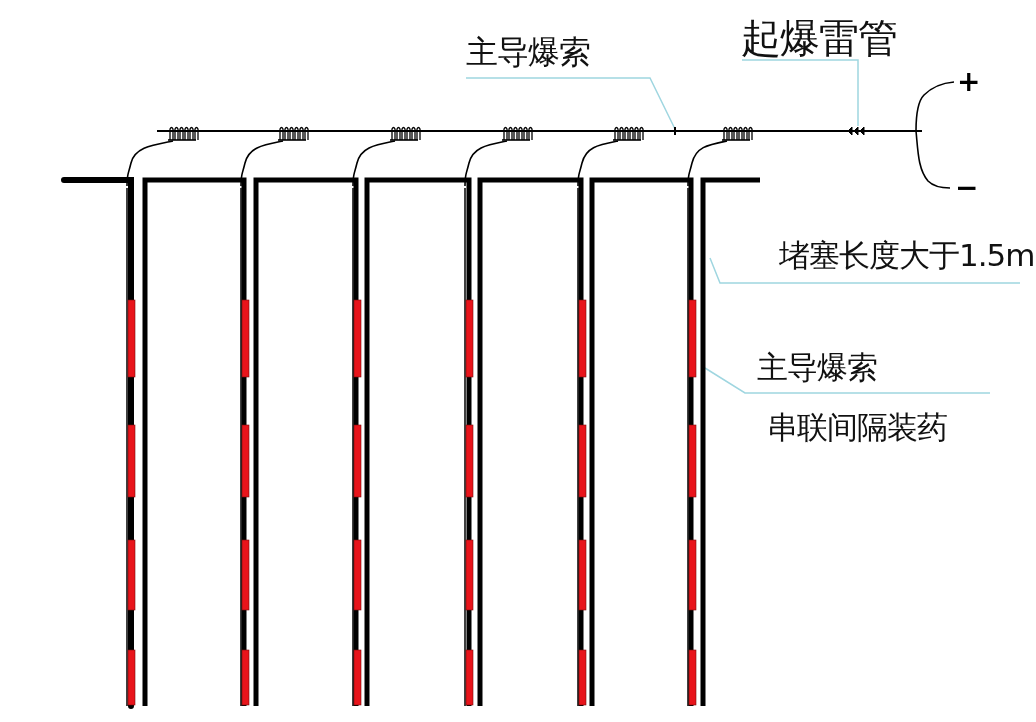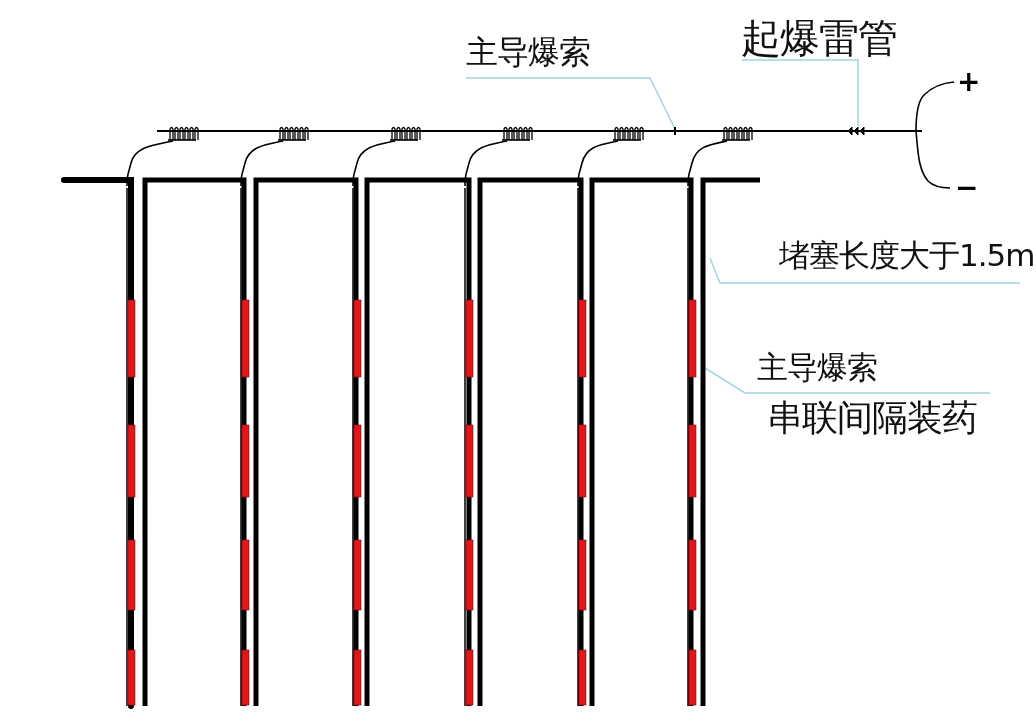--- a/index.html
+++ b/index.html
@@ -157,18 +157,18 @@
   </svg>
 
   <div class="label" style="left:466px; top:36px; font-size:32px;">主导爆索</div>
 
   <div class="label" style="left:741px; top:18px; font-size:40px;">起爆雷管</div>
 
   <div class="label" style="left:735px; top:240px; font-size:31px;margin-left:44px;">堵塞长度大于1.5m</div>
 
   <div class="label" style="left:757px; top:352px; font-size:31px;">主导爆索</div>
 
-  <div class="label" style="left:767px; top:400px; font-size:36px;">串联间隔装药</div>
+  <div class="label" style="left:767px; top:412px; font-size:31px;">串联间隔装药</div>
 
   <div class="term" style="left:957px; top:68px; font-size:28px;">+</div>
 
   <div class="term" style="left:955px; top:174px; font-size:28px;">−</div>
 </div>
 
 </body></html>

